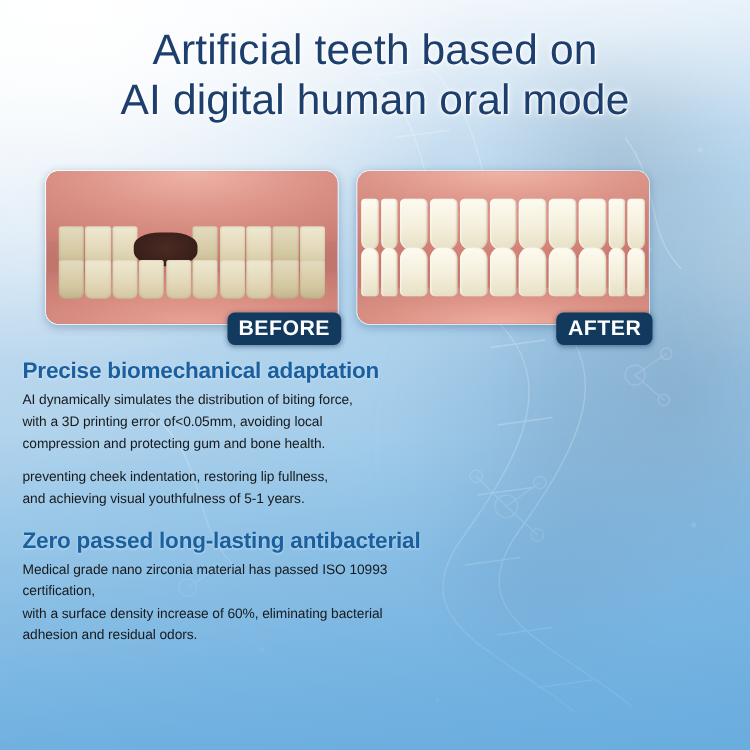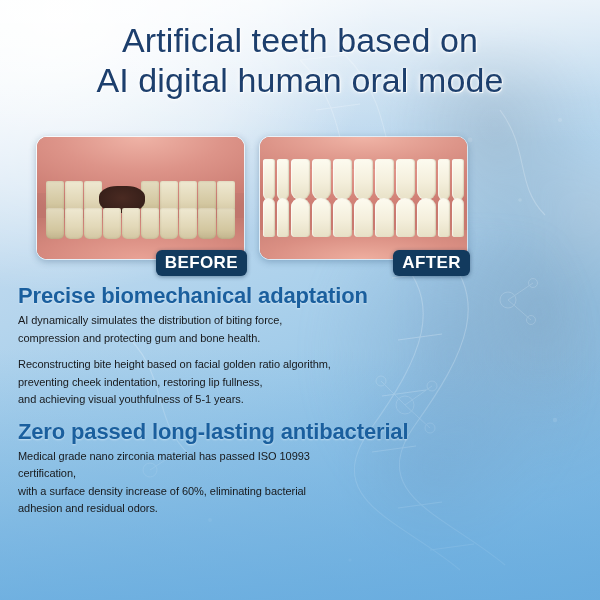--- a/index.html
+++ b/index.html
@@ -87,21 +87,21 @@
       0 0 3px rgba(255,255,255,.95),
       0 0 6px rgba(255,255,255,.85),
       1px 1px 0 rgba(255,255,255,.75);
     white-space:nowrap;
   }
 
   
   .photo-row {
     position:absolute;
     left:36px; top:136px;
-    width:432px; height:124px;
+    width:484px; height:124px;
     display:flex; gap:14px;
     z-index:5;
   }
   .photo {
     position:relative;
     flex:1 1 0;
     border-radius:11px;
     overflow:visible;
     box-shadow:0 2px 7px rgba(30,70,110,.30);
   }
@@ -193,21 +193,21 @@
 
   
   .features {
     position:absolute;
     left:18px; right:14px; top:282px;
     z-index:6;
   }
   .feature { margin-bottom:9px; }
   .feature:last-child { margin-bottom:0; }
   .f-head {
-    font-size:22px;
+    font-size:18px;
     line-height:28px;
     font-weight:700;
     color:#1a5f9e;
     letter-spacing:-.15px;
     text-shadow:0 1px 2px rgba(255,255,255,.45);
     white-space:nowrap;
   }
   .f-body {
     margin-top:2px;
     font-size:11px;
@@ -346,27 +346,27 @@
     </div>
 
   </div>
 
   <div class="features">
 
     <div class="feature">
       <div class="f-head">Precise biomechanical adaptation</div>
       <div class="f-body">
         <span>AI dynamically simulates the distribution of biting force,</span>
+        <span>with a 3D printing error of&lt;0.05mm, avoiding local</span>
         <span>compression and protecting gum and bone health.</span>
       </div>
     </div>
 
     <div class="feature">
       <div class="f-body">
-        <span>Reconstructing bite height based on facial golden ratio algorithm,</span>
         <span>preventing cheek indentation, restoring lip fullness,</span>
         <span>and achieving visual youthfulness of 5-1 years.</span>
       </div>
     </div>
 
     <div class="feature">
       <div class="f-head">Zero passed long-lasting antibacterial</div>
       <div class="f-body">
         <span>Medical grade nano zirconia material has passed ISO 10993</span>
         <span>certification,</span>

